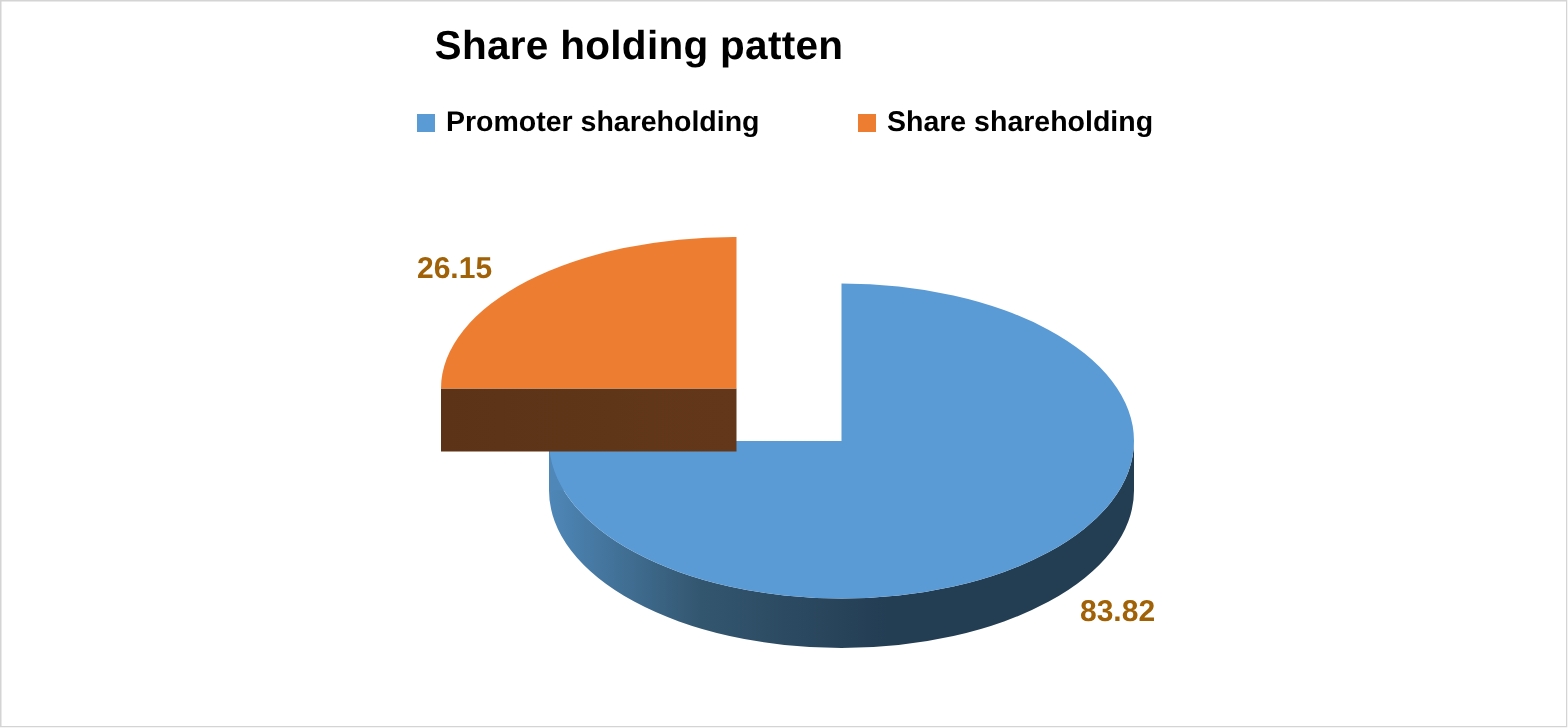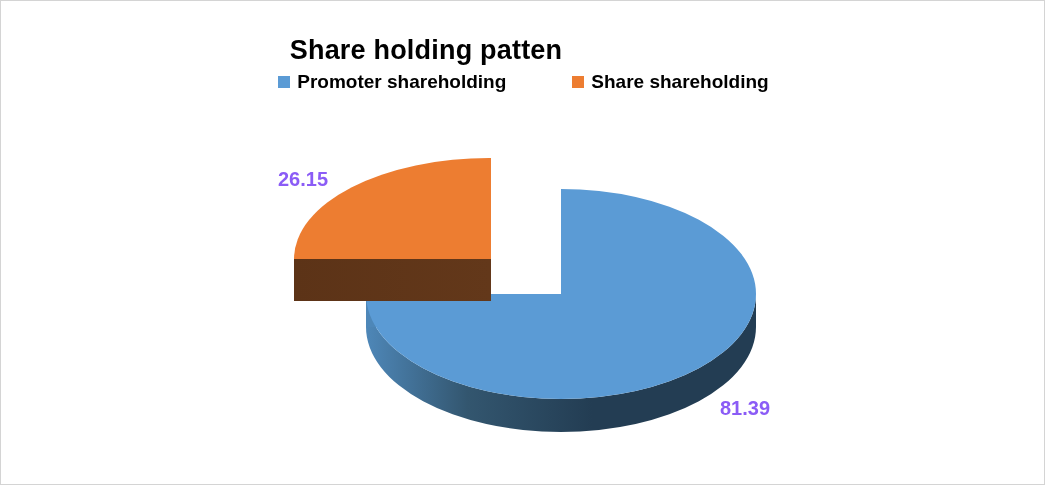--- a/index.html
+++ b/index.html
@@ -23,21 +23,20 @@
   #chart-title {
     position: absolute;
     top: 14px;
     left: 0;
     width: 850px;
     text-align: center;
     font-size: 27px;
     font-weight: bold;
     color: #000000;
     letter-spacing: 0.2px;
-    margin-top: 20px;
   }
   #chart-legend {
     position: absolute;
     top: 70px;
     left: 0;
     width: 1045px;
     display: flex;
     flex-direction: row;
     justify-content: center;
     align-items: center;
@@ -65,21 +64,21 @@
     position: absolute;
     top: 0;
     left: 0;
     width: 1045px;
     height: 485px;
   }
   .data-label {
     position: absolute;
     font-size: 20px;
     font-weight: bold;
-    color: #8b5cf6;
+    color: #a16207;
     white-space: nowrap;
   }
   #label-public  { left: 277px; top: 167px; }
   #label-promoter { left: 719px; top: 396px; }
 </style>
 </head>
 <body>
 
 <div id="chart-frame">
 
@@ -136,15 +135,15 @@
 
       <path fill="#ED7D31" d="M 490,258
                L 490,157
                A 195,101 0 0 0 293,258
                Z"></path>
     </g>
   </svg>
 
   <div class="data-label" id="label-public">26.15</div>
 
-  <div class="data-label" id="label-promoter">81.39</div>
+  <div class="data-label" id="label-promoter">83.82</div>
 
 </div>
 
 </body></html>

